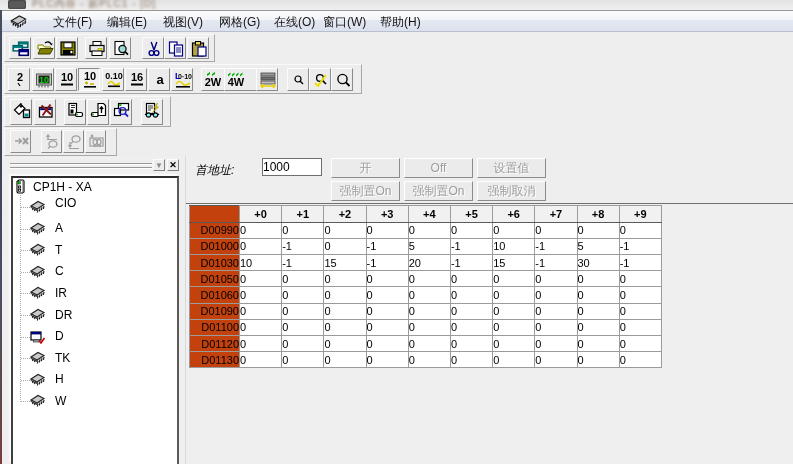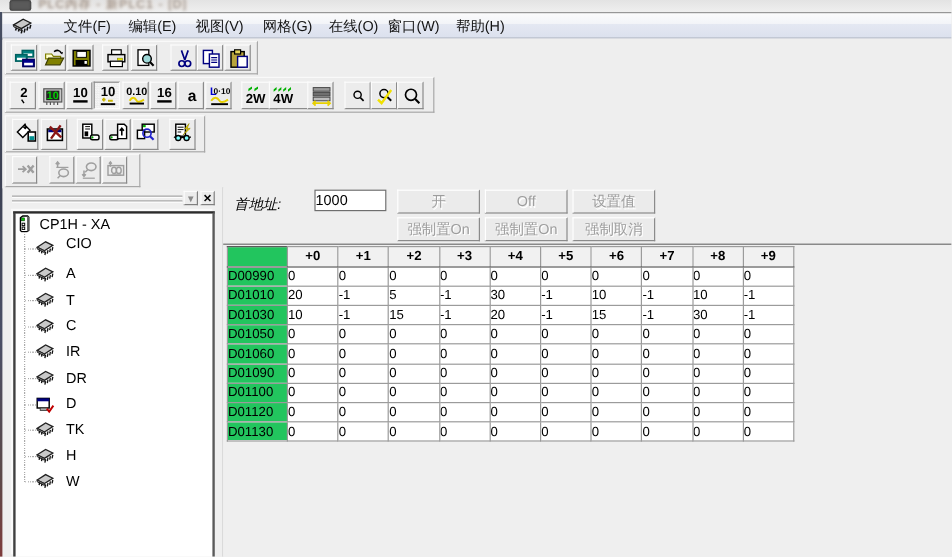--- a/index.html
+++ b/index.html
@@ -54,21 +54,21 @@
 #addrlabel{left:9px;top:5px;font-size:12px;color:#000;font-style:italic;}
 #addrinput{left:76px;top:1px;width:60px;height:18px;background:#fff;
  border:1px solid #6e6e6e;font-size:12px;text-align:left;line-height:16px;padding-right:3px;color:#000;}
 
 
 table.grid{position:absolute;left:3px;top:0px;border-collapse:collapse;table-layout:fixed;
  font-size:11px;color:#000;background:#fff;}
 table.grid td{border:1px solid #9b9b9b;padding:0;overflow:hidden;white-space:nowrap;}
 tr.hd td{height:16px;border-bottom:1px solid #5a5a5a;}
 td.ch{width:42.2px;text-align:center;font-weight:bold;font-size:11px;background:#f1f1f1;border-top:1px solid #5a5a5a;}
-td.rh{width:50px;text-align:left;background:#22c55e;border-left:1px solid #5a5a5a;border-right:1px solid #5a5a5a;font-size:11px;}
+td.rh{width:50px;text-align:right;background:#c2410c;border-left:1px solid #5a5a5a;border-right:1px solid #5a5a5a;font-size:11px;}
 tr.hd td.rh{border-top:1px solid #5a5a5a;}
 td.dc{text-align:left;padding-left:3px;background:#fff;font-size:11px;}
 table.grid tr{height:16.2px;}
 tr.hd{height:16.6px !important;}
 </style></head>
 <body>
 <div class="abs" id="titlebar"></div>
 <div class="abs" id="titleicon"></div>
 <div class="abs" id="titletext">PLC内存 - 新PLC1 - [D]</div>
 <div class="abs" id="lframe"></div>
@@ -554,30 +554,30 @@
           <td class="dc">0</td>
           <td class="dc">0</td>
           <td class="dc">0</td>
           <td class="dc">0</td>
           <td class="dc">0</td>
           <td class="dc">0</td>
           <td class="dc">0</td>
           <td class="dc">0</td>
         </tr>
         <tr>
-          <td class="rh">D01010</td>
-          <td class="dc">20</td>
+          <td class="rh">D01000</td>
+          <td class="dc">0</td>
+          <td class="dc">-1</td>
+          <td class="dc">0</td>
           <td class="dc">-1</td>
           <td class="dc">5</td>
           <td class="dc">-1</td>
-          <td class="dc">30</td>
-          <td class="dc">-1</td>
           <td class="dc">10</td>
           <td class="dc">-1</td>
-          <td class="dc">10</td>
+          <td class="dc">5</td>
           <td class="dc">-1</td>
         </tr>
         <tr>
           <td class="rh">D01030</td>
           <td class="dc">10</td>
           <td class="dc">-1</td>
           <td class="dc">15</td>
           <td class="dc">-1</td>
           <td class="dc">20</td>
           <td class="dc">-1</td>

